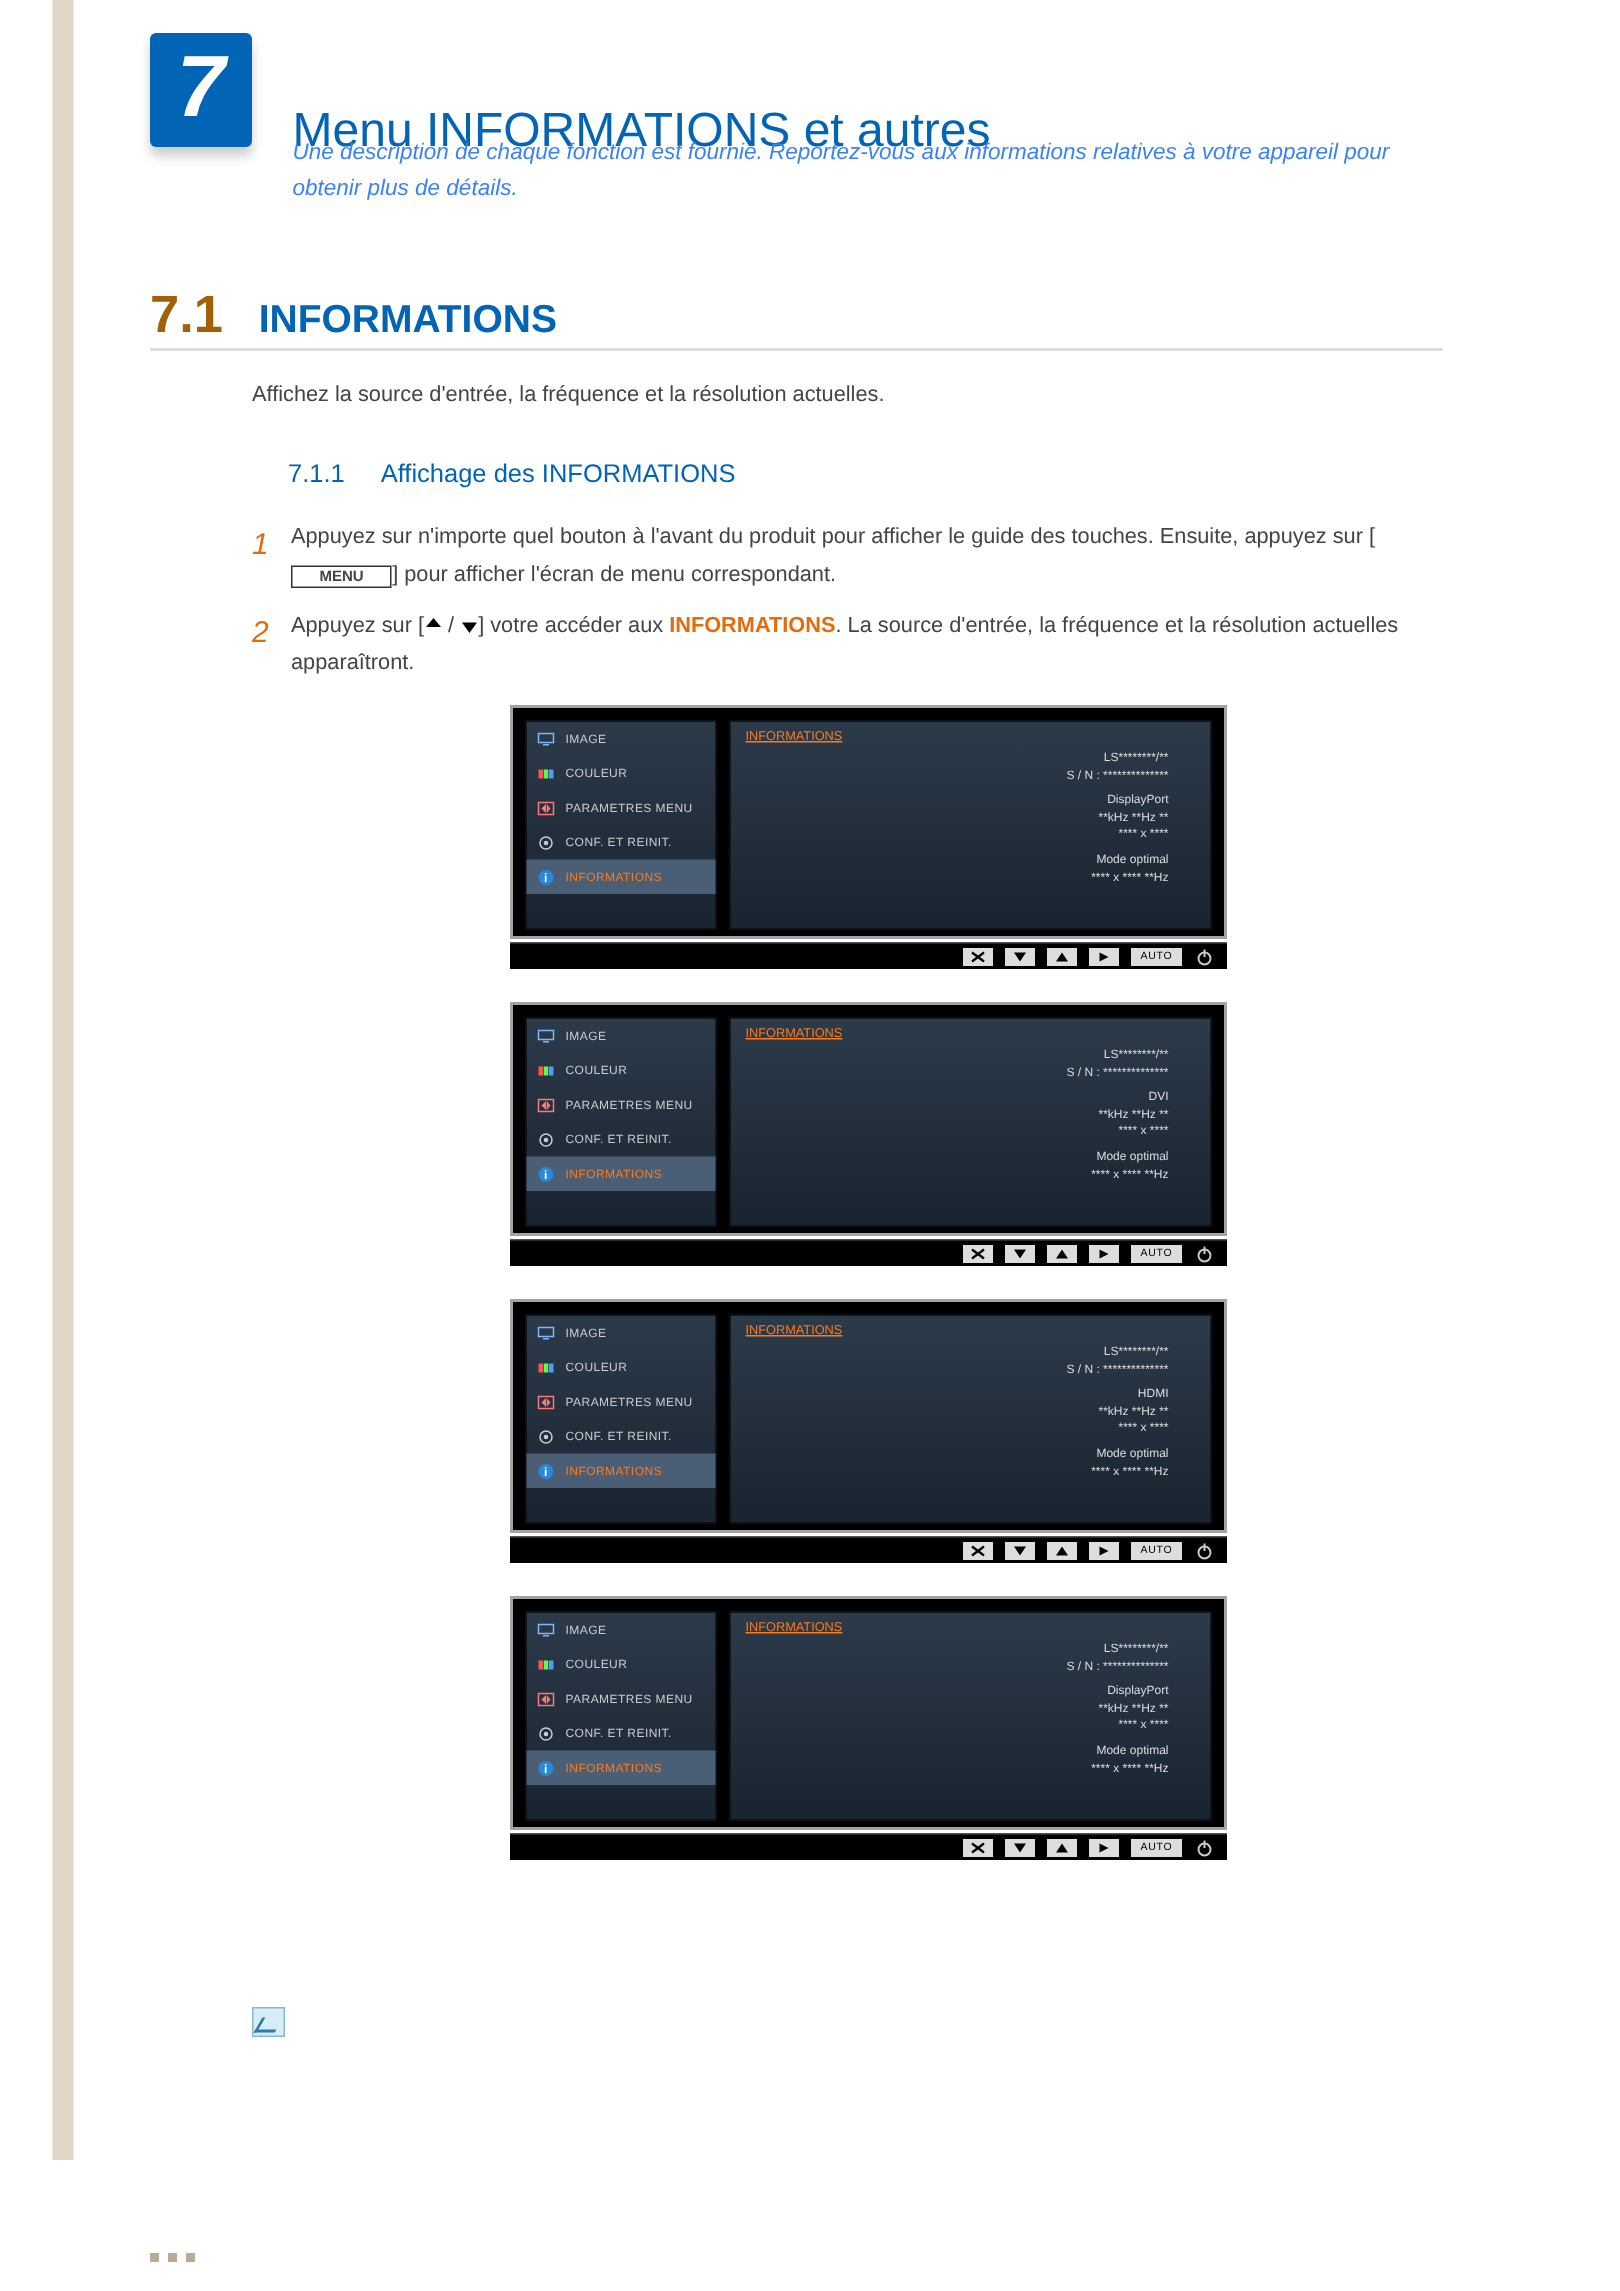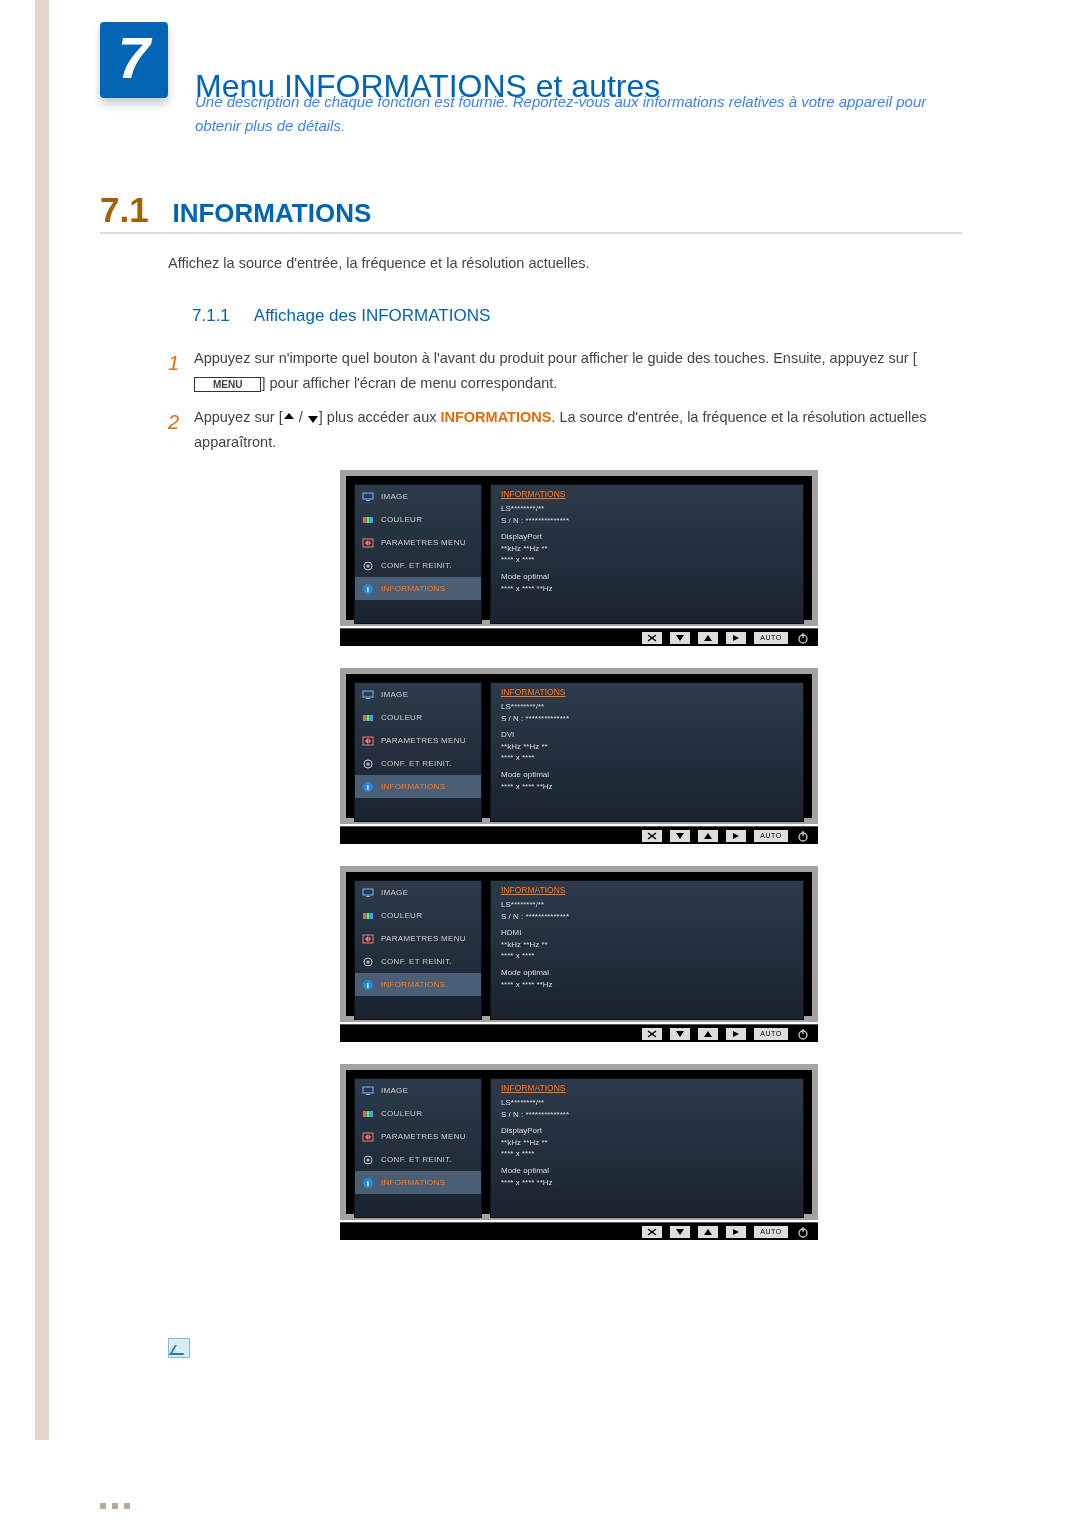--- a/index.html
+++ b/index.html
@@ -73,21 +73,21 @@
   .arrows { display:inline-block; line-height:12px;}
   .arrows svg { vertical-align: -2px;}
   .highlight { color: #e46c0a; font-weight: bold;}
 
   .osd-stack { position: absolute; left: 340px; top: 470px; width: 478px;}
   .osd-block { margin-bottom: 22px;}
   .osd {
     background: #000;
     position: relative;
     width: 478px; height: 156px;
-    border: 6px solid #a3a3a3;
+    border: 2px solid #a3a3a3;
     box-sizing: border-box;
   }
   .osd-left {
     position: absolute; left: 8px; top: 8px; width: 128px; height: 140px;
     background: linear-gradient(#2c3a4a, #1a2430);
     border: 1px solid #0a1218;
     box-sizing: border-box;
   }
   .osd-item {
     display: flex; align-items: center; height: 23px;
@@ -97,21 +97,21 @@
   .osd-item .ic { width: 14px; height: 12px; margin-right: 6px; flex:0 0 14px; display:flex;align-items:center;justify-content:center;}
   .osd-item.sel { background: #4a5e76; }
   .osd-item.sel .lbl { color: #ff7a1a; }
   .osd-right {
     position: absolute; left: 144px; top: 8px; right: 8px; height: 140px;
     background: linear-gradient(#2c3a4a, #1a2430);
     border: 1px solid #0a1218;
     box-sizing: border-box;
   }
   .osd-right-title { color: #ff7a1a; font-size: 8.5px; padding: 4px 0 2px 10px; text-decoration: underline;}
-  .osd-right-body { color: #ddd; font-size: 8px; padding: 2px 10px; line-height: 1.45;}
+  .osd-right-body { color: #ddd; font-size: 8px; padding: 2px 28px; line-height: 1.45; text-align: right;}
   .osd-right-body .gap { height: 5px;}
   .osd-bar {
     width: 478px; height: 18px; background: #000; margin-top: 2px;
     display: flex; align-items: center; justify-content: flex-end;
     border-top: 1px solid #555;
     box-sizing: border-box;
   }
   .osd-bar .btn {
     width: 20px; height: 12px; background: #ddd; margin-right: 8px;
     display:flex;align-items:center;justify-content:center;
@@ -164,21 +164,21 @@
         <span>Appuyez sur n'importe quel bouton à l'avant du produit pour afficher le guide des touches. Ensuite, appuyez sur [</span><span class="menu-btn">MENU</span><span>] pour afficher l'écran de menu correspondant.</span>
       </div>
     </div>
     <div class="step">
       <div class="step-num">2</div>
       <div class="step-text">
         <span>Appuyez sur [</span><span class="arrows"><svg width="12" height="12">
               <polygon points="6,1 11,7 1,7" fill="#000"></polygon>
             </svg> / <svg width="12" height="12">
               <polygon points="1,4 11,4 6,11" fill="#000"></polygon>
-            </svg></span><span>] plus accéder aux </span><span class="highlight">INFORMATIONS</span><span>. La source d'entrée, la fréquence et la résolution actuelles apparaîtront.</span>
+            </svg></span><span>] votre accéder aux </span><span class="highlight">INFORMATIONS</span><span>. La source d'entrée, la fréquence et la résolution actuelles apparaîtront.</span>
       </div>
     </div>
   </div>
 
   <div class="osd-stack" id="osd-stack">
       <div class="osd-block">
         <div class="osd">
           <div class="osd-left">
             <div class="osd-item">
               <span class="ic">

